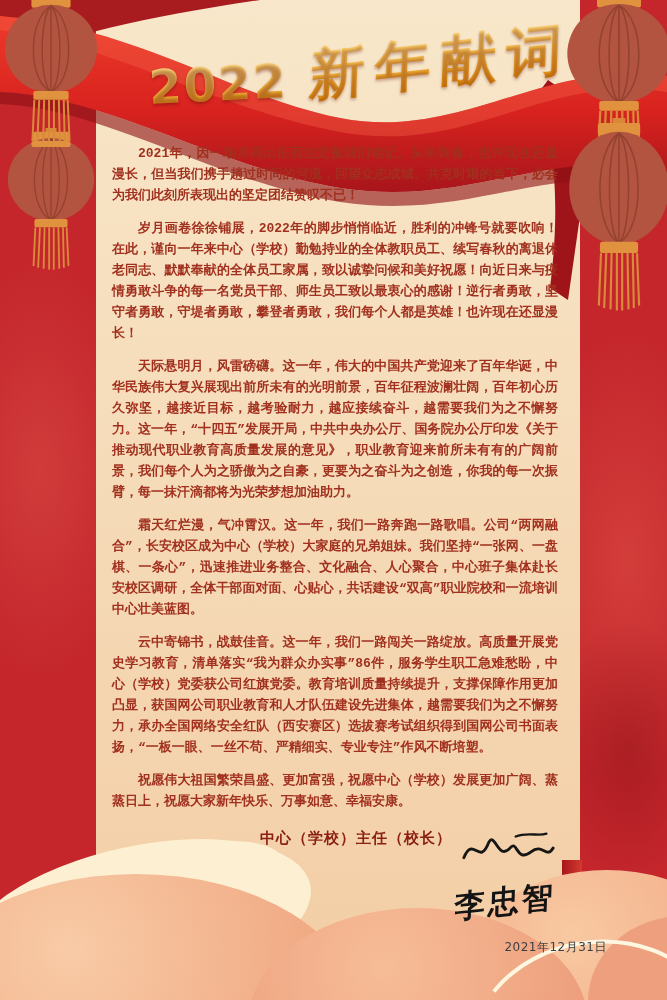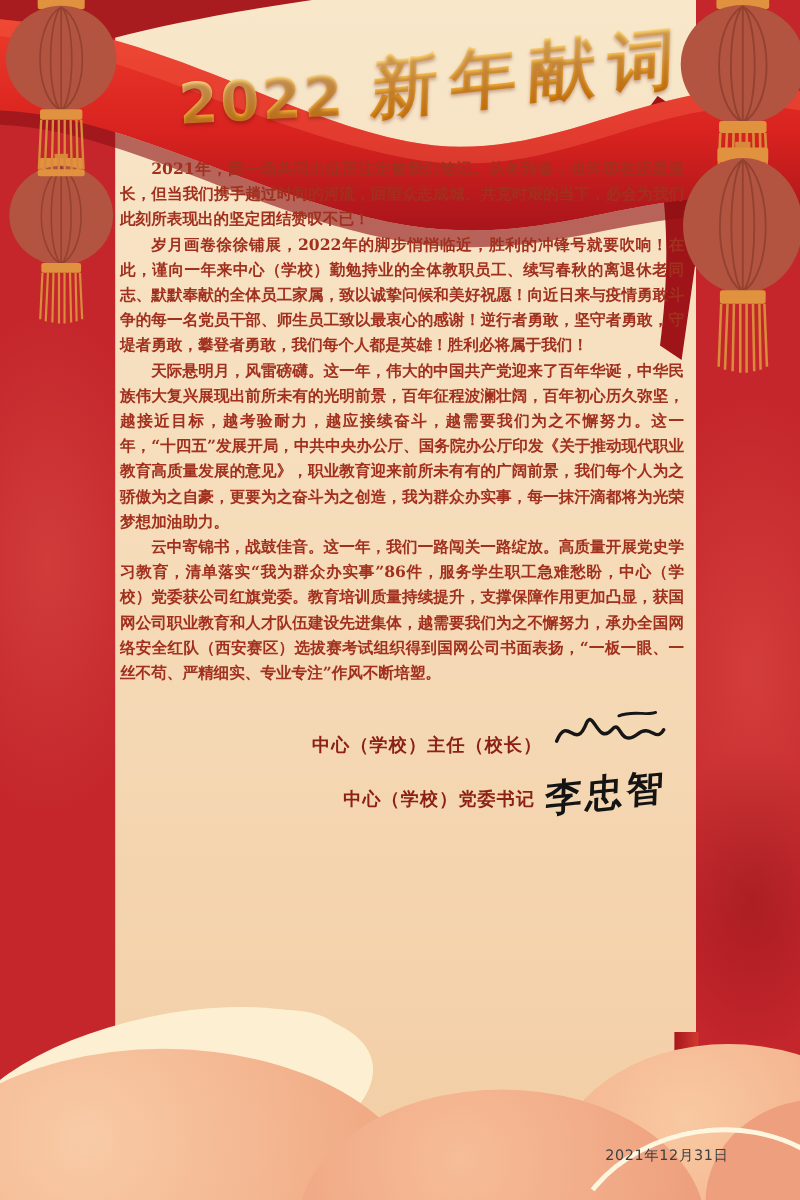--- a/index.html
+++ b/index.html
@@ -33,23 +33,23 @@
   .lantern{position:absolute;pointer-events:none;}
   .lt-left-top{left:2px;top:-6px;width:98px;z-index:4;}
   .lt-left-bottom{left:5px;top:128px;width:92px;z-index:2;}
   .lt-right-top{left:564px;top:-8px;width:110px;z-index:4;}
   .lt-right-bottom{left:566px;top:118px;width:106px;z-index:4;transform:scaleY(1.18);transform-origin:top center;}
 
   
   #letter{position:absolute;left:100px;top:131px;width:470px;z-index:5;
     font-family:"DejaVu Serif","Liberation Serif",serif;font-size:13px;line-height:21px;
     color:#a1301f;text-align:justify;font-weight:600;}
-  #letter p{margin:0;text-indent:2em;}
-
-  .sig-row{display:flex;justify-content:flex-end;align-items:flex-end;gap:8px;padding-right:14px;}
+  #letter p{margin:12px;text-indent:2em;font-family:Liberation Mono, monospace;}
+
+  .sig-row{display:flex;justify-content:flex-end;align-items:flex-start;gap:8px;padding-right:14px;}
   .sig-row.first{margin-top:16px;}
   .sig-row.second{margin-top:14px;}
   .sig-label{font-family:"DejaVu Sans",sans-serif;font-weight:bold;font-size:15px;color:#8c2014;letter-spacing:1px;}
   .sig-scrawl{flex:0 0 auto;}
   .sig-name{font:bold 31px/1 "DejaVu Serif",serif;color:#141414;letter-spacing:3px;
     transform:rotate(-6deg) skewX(-8deg);display:inline-block;}
 
   
   #clouds{position:absolute;left:0;top:812px;width:667px;height:188px;z-index:4;pointer-events:none;}
   #clouds .shape{position:absolute;}
@@ -61,21 +61,21 @@
   .pillar{left:562px;top:48px;width:20px;height:100px;background:linear-gradient(90deg,#a8161c,#d23a30);}
   .cloud2{left:248px;top:96px;width:340px;height:230px;border-radius:50%;
     background:radial-gradient(circle at 40% 25%,#f6bd97,#ee9f7d 75%);}
   .cloud3{left:462px;top:58px;width:290px;height:210px;border-radius:50%;
     background:radial-gradient(circle at 38% 30%,#f8c9a2,#f2ab86 75%);}
   .cloud4{left:588px;top:104px;width:190px;height:170px;border-radius:50%;background:#eea07e;}
   .arc{left:468px;top:128px;width:250px;height:210px;border-radius:50%;
     border-top:4px solid #fff6e0;border-left:4px solid transparent;border-right:4px solid transparent;
     border-bottom:4px solid transparent;transform:rotate(-9deg);}
 
-  #date{position:absolute;right:60px;bottom:28px;z-index:7;font:12px "DejaVu Sans",sans-serif;color:#3c4043;letter-spacing:.5px;}
+  #date{position:absolute;right:60px;bottom:44px;z-index:7;font:12px "DejaVu Sans",sans-serif;color:#3c4043;letter-spacing:.5px;}
 </style>
 </head>
 <body>
 
 <div id="poster">
 
   <div class="swirl s1"></div>
   <div class="swirl s2"></div>
   <div class="swirl s3"></div>
 
@@ -172,34 +172,35 @@
         <line x1="48" y1="108" x2="48" y2="154"></line>
       <line x1="53" y1="108" x2="53" y2="154"></line>
         <line x1="58" y1="108" x2="59" y2="153"></line>
       <line x1="63" y1="108" x2="64" y2="152"></line>
         <line x1="67" y1="108" x2="69" y2="150"></line>
     </g>
   </svg>
 
   <div id="letter">
     <p>2021年，因一场共同出征而注定被我们铭记。从冬到春，也许现在还显漫长，但当我们携手趟过时间的河流，回望众志成城、共克时艰的当下，必会为我们此刻所表现出的坚定团结赞叹不已！</p>
-    <p>岁月画卷徐徐铺展，2022年的脚步悄悄临近，胜利的冲锋号就要吹响！在此，谨向一年来中心（学校）勤勉持业的全体教职员工、续写春秋的离退休老同志、默默奉献的全体员工家属，致以诚挚问候和美好祝愿！向近日来与疫情勇敢斗争的每一名党员干部、师生员工致以最衷心的感谢！逆行者勇敢，坚守者勇敢，守堤者勇敢，攀登者勇敢，我们每个人都是英雄！胜利必将属于我们！</p>
-    <p>天际悬明月，风雷磅礴。这一年，伟大的中国共产党迎来了百年华诞，中华民族伟大复兴展现出前所未有的光明前景，百年征程波澜壮阔，百年初心历久弥坚，越接近目标，越考验耐力，越应接续奋斗，越需要我们为之不懈努力。这一年，“十四五”发展开局，中共中央办公厅、国务院办公厅印发《关于推动现代职业教育高质量发展的意见》，职业教育迎来前所未有有的广阔前景，我们每个人为之骄傲为之自豪，更要为之奋斗为之创造，我为群众办实事，每一抹汗滴都将为光荣梦想加油助力。</p>
+    <p>岁月画卷徐徐铺展，2022年的脚步悄悄临近，胜利的冲锋号就要吹响！在此，谨向一年来中心（学校）勤勉持业的全体教职员工、续写春秋的离退休老同志、默默奉献的全体员工家属，致以诚挚问候和美好祝愿！向近日来与疫情勇敢斗争的每一名党员干部、师生员工致以最衷心的感谢！逆行者勇敢，坚守者勇敢，守堤者勇敢，攀登者勇敢，我们每个人都是英雄！也许现在还显漫长！</p>
+    <p>天际悬明月，风雷磅礴。这一年，伟大的中国共产党迎来了百年华诞，中华民族伟大复兴展现出前所未有的光明前景，百年征程波澜壮阔，百年初心历久弥坚，越接近目标，越考验耐力，越应接续奋斗，越需要我们为之不懈努力。这一年，“十四五”发展开局，中共中央办公厅、国务院办公厅印发《关于推动现代职业教育高质量发展的意见》，职业教育迎来前所未有有的广阔前景，我们每个人为之骄傲为之自豪，更要为之奋斗为之创造，你我的每一次振臂，每一抹汗滴都将为光荣梦想加油助力。</p>
+    <p>霜天红烂漫，气冲霄汉。这一年，我们一路奔跑一路歌唱。公司“两网融合”，长安校区成为中心（学校）大家庭的兄弟姐妹。我们坚持“一张网、一盘棋、一条心”，迅速推进业务整合、文化融合、人心聚合，中心班子集体赴长安校区调研，全体干部面对面、心贴心，共话建设“双高”职业院校和一流培训中心壮美蓝图。</p>
     <p>云中寄锦书，战鼓佳音。这一年，我们一路闯关一路绽放。高质量开展党史学习教育，清单落实“我为群众办实事”86件，服务学生职工急难愁盼，中心（学校）党委获公司红旗党委。教育培训质量持续提升，支撑保障作用更加凸显，获国网公司职业教育和人才队伍建设先进集体，越需要我们为之不懈努力，承办全国网络安全红队（西安赛区）选拔赛考试组织得到国网公司书面表扬，“一板一眼、一丝不苟、严精细实、专业专注”作风不断培塑。</p>
+    <p>祝愿伟大祖国繁荣昌盛、更加富强，祝愿中心（学校）发展更加广阔、蒸蒸日上，祝愿大家新年快乐、万事如意、幸福安康。</p>
 
     <div class="sig-row first">
       <span class="sig-label">中心（学校）主任（校长）</span>
       <svg class="sig-scrawl" width="96" height="44" viewBox="0 0 100 44">
         <path d="M4 30 C14 6 20 40 30 14 C36 2 40 34 52 20 C60 10 58 36 74 24 C86 14 90 32 97 20" stroke="#161616" stroke-width="3" fill="none" stroke-linecap="round"></path>
         <path d="M58 8 C70 3 82 8 90 5" stroke="#161616" stroke-width="2.4" fill="none" stroke-linecap="round"></path>
       </svg>
     </div>
 
     <div class="sig-row second">
-      <span class="sig-label">中心（学校）党委书记</span>
       <span class="sig-name">李忠智</span>
     </div>
   </div>
 
   <div id="clouds">
     <div class="shape redrect"></div>
     <div class="shape cream1"></div>
     <div class="shape cream2"></div>
     <div class="shape cloud1"></div>
     <div class="shape pillar"></div>

